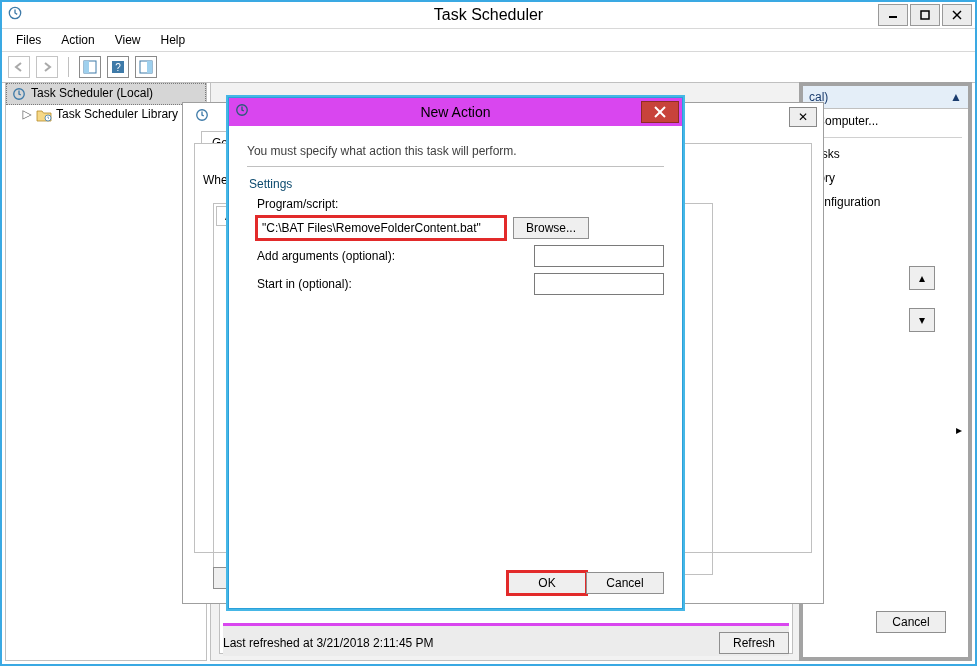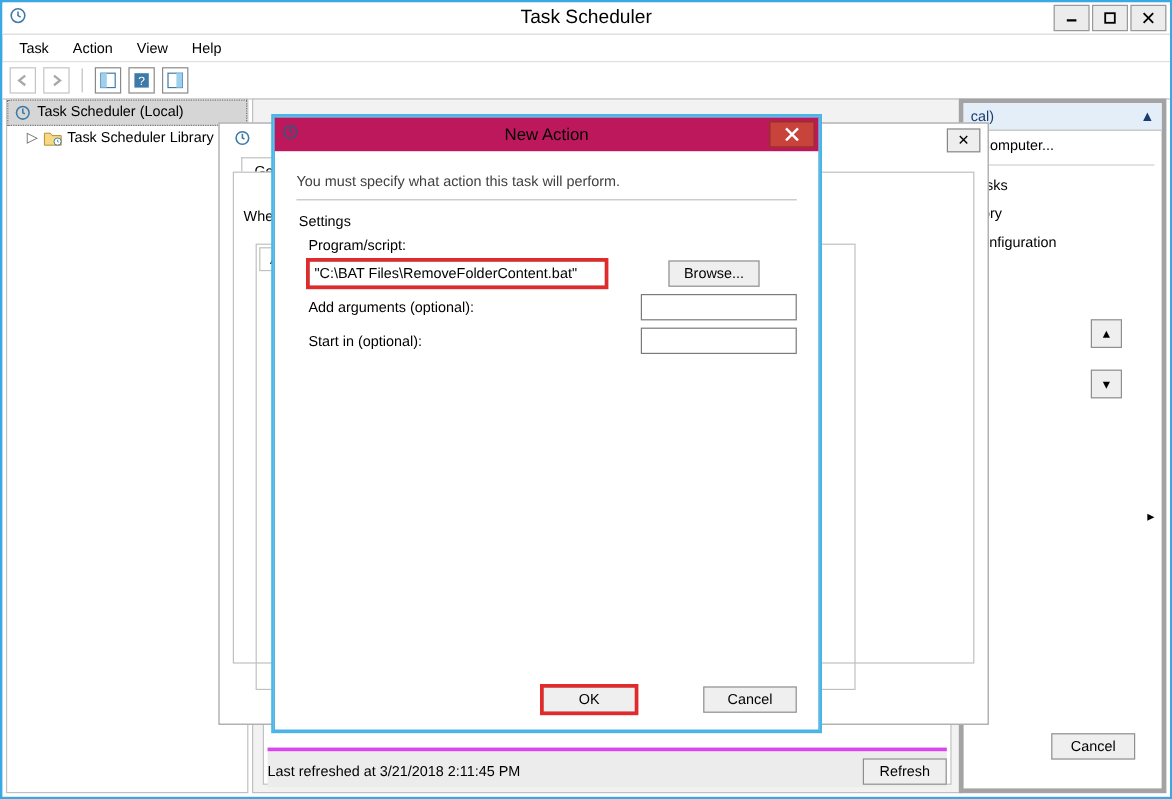--- a/index.html
+++ b/index.html
@@ -22,21 +22,21 @@
   
   .tree-panel{position:absolute;left:0;top:0;width:200px;bottom:0;border:1px solid #c0c0c0;background:#fff;}
   .tree-row{display:flex;align-items:flex-start;gap:4px;padding:2px 4px;}
   .tree-row.sel{background:#d6d6d6;border:1px dotted #7a7a7a;}
   .tree-arrow{width:10px;text-align:center;color:#666;}
   .tree-icon{width:16px;height:16px;display:flex;align-items:center;justify-content:center;}
   .tree-panel .indent{padding-left:16px;}
   
   .center{position:absolute;left:205px;top:0;right:170px;bottom:0;border:1px solid #c0c0c0;background:#f2f2f2;}
   .center-inner{position:absolute;left:8px;top:20px;right:8px;bottom:6px;border:1px solid #c0c0c0;background:#fff;}
-  .btn{min-width:70px;height:22px;border:1px solid #8f8f8f;background:#efefef;font:inherit;padding:1px 12px;margin-left:44px;}
+  .btn{min-width:70px;height:22px;border:1px solid #8f8f8f;background:#efefef;font:inherit;padding:1px 12px;}
   .lastref{position:absolute;left:12px;right:12px;bottom:4px;height:26px;border-top:3px solid #d946ef;display:flex;align-items:center;justify-content:space-between;padding-top:4px;background:#ececec;}
   
   .actions-pane{position:absolute;right:0;top:0;width:165px;bottom:0;border:4px solid #a3a3a3;background:#fff;}
   .actions-hdr{background:#e4eef8;border-bottom:1px solid #c0c0c0;padding:4px 6px;color:#1a3c6e;display:flex;justify-content:space-between;}
   .actions-item{padding:5px 6px;display:flex;align-items:center;gap:6px;white-space:nowrap;}
   .actions-sep{height:1px;background:#d0d0d0;margin:4px 6px;}
   .actions-carat{position:absolute;right:6px;bottom:220px;}
   
   .create-task{position:absolute;left:180px;top:100px;width:640px;height:500px;background:#fff;border:1px solid #9f9f9f;}
   .ct-title{position:absolute;right:6px;top:4px;}
@@ -45,38 +45,38 @@
   .ct-tab{position:absolute;left:18px;top:28px;height:22px;padding:0 10px;border:1px solid #c0c0c0;border-bottom:none;background:#fff;display:flex;align-items:center;}
   .ct-wh-label{position:absolute;left:20px;top:70px;}
   .ct-act-area{position:absolute;left:30px;top:100px;right:110px;bottom:28px;border:1px solid #c0c0c0;}
   .ct-act-col{position:absolute;left:2px;top:2px;height:18px;padding:0 8px;border:1px solid #c0c0c0;background:#fff;display:flex;align-items:center;}
   .ct-btn{position:absolute;}
   
   .updown{position:absolute; right:40px; top:264px; display:flex; flex-direction:column; gap:18px;}
   .sqbtn{width:24px;height:22px;border:1px solid #8f8f8f;background:#efefef;display:flex;align-items:center;justify-content:center;}
   
   .newact{position:absolute;left:226px;top:95px;width:453px;height:510px;background:#fff;border:1px solid #2aa0da;box-shadow:0 0 0 2px #46b7e6;}
-  .na-title{height:28px;background:#be185d;display:flex;align-items:center;position:relative;}
+  .na-title{height:28px;background:#d946ef;display:flex;align-items:center;position:relative;}
   .na-title .t{position:absolute;left:0;right:0;text-align:center;font-size:14px;}
   .na-close{position:absolute;right:3px;top:3px;width:36px;height:20px;background:#c8433b;border:1px solid #8e2c26;display:flex;align-items:center;justify-content:center;color:#fff;font-weight:bold;}
   .na-clock{width:18px;height:18px;margin:0 6px 0 6px;}
   .na-body{position:absolute;top:28px;left:0;right:0;bottom:0;padding:12px 18px 14px 18px;}
   .na-instr{margin:6px 0 8px 0;color:#404040;}
   .na-hr{height:1px;background:#c0c0c0;margin:6px 0 10px 0;}
   .na-row{display:flex;align-items:center;gap:8px;margin-bottom:8px;}
   .na-row label{white-space:nowrap;}
   select.na-select{flex:1;height:22px;border:1px solid #7a7a7a;font:inherit;background:#fff;}
   .na-group{margin-top:6px;}
-  .na-group-title{margin:4px 0 6px 2px;color:#000000;}
+  .na-group-title{margin:4px 0 6px 2px;color:#0c4a6e;}
   .na-inner{padding-left:10px;}
   .na-in-row{display:flex;align-items:center;gap:8px;margin:6px 0;}
   input.na-input{height:20px;border:1px solid #7a7a7a;font:inherit;padding:0 4px;background:#fff;}
   .prog-input{width:238px;}
   .args-input, .start-input{width:120px;}
-  .na-footer{position:absolute;left:0;right:0;bottom:14px;display:flex;justify-content:flex-end;gap:12px;padding:0 18px;}
+  .na-footer{position:absolute;left:0;right:0;bottom:14px;display:flex;justify-content:flex-end;padding:0 18px;}
   .hlred{outline:3px solid #e22a2a;outline-offset:-1px;}
   
   .clock-svg{width:14px;height:14px;}
 </style>
 </head>
 <body>
 
 <div class="root">
   <div class="main-win">
 
@@ -103,21 +103,21 @@
         <div class="win-btn">
             <svg width="10" height="10">
               <line x1="1" y1="1" x2="9" y2="9" stroke="#000" stroke-width="1.5"></line>
               <line x1="9" y1="1" x2="1" y2="9" stroke="#000" stroke-width="1.5"></line>
             </svg>
           </div>
       </div>
     </div>
 
     <div class="menubar">
-      <span class="mi">Task</span>
+      <span class="mi">Files</span>
       <span class="mi">Action</span>
       <span class="mi">View</span>
       <span class="mi">Help</span>
     </div>
 
     <div class="toolbar">
       <div class="tbtn disabled">
           <svg width="12" height="12">
             <path d="M8 2 L3 6 L8 10" fill="none" stroke="#555" stroke-width="2"></path>
           </svg>

